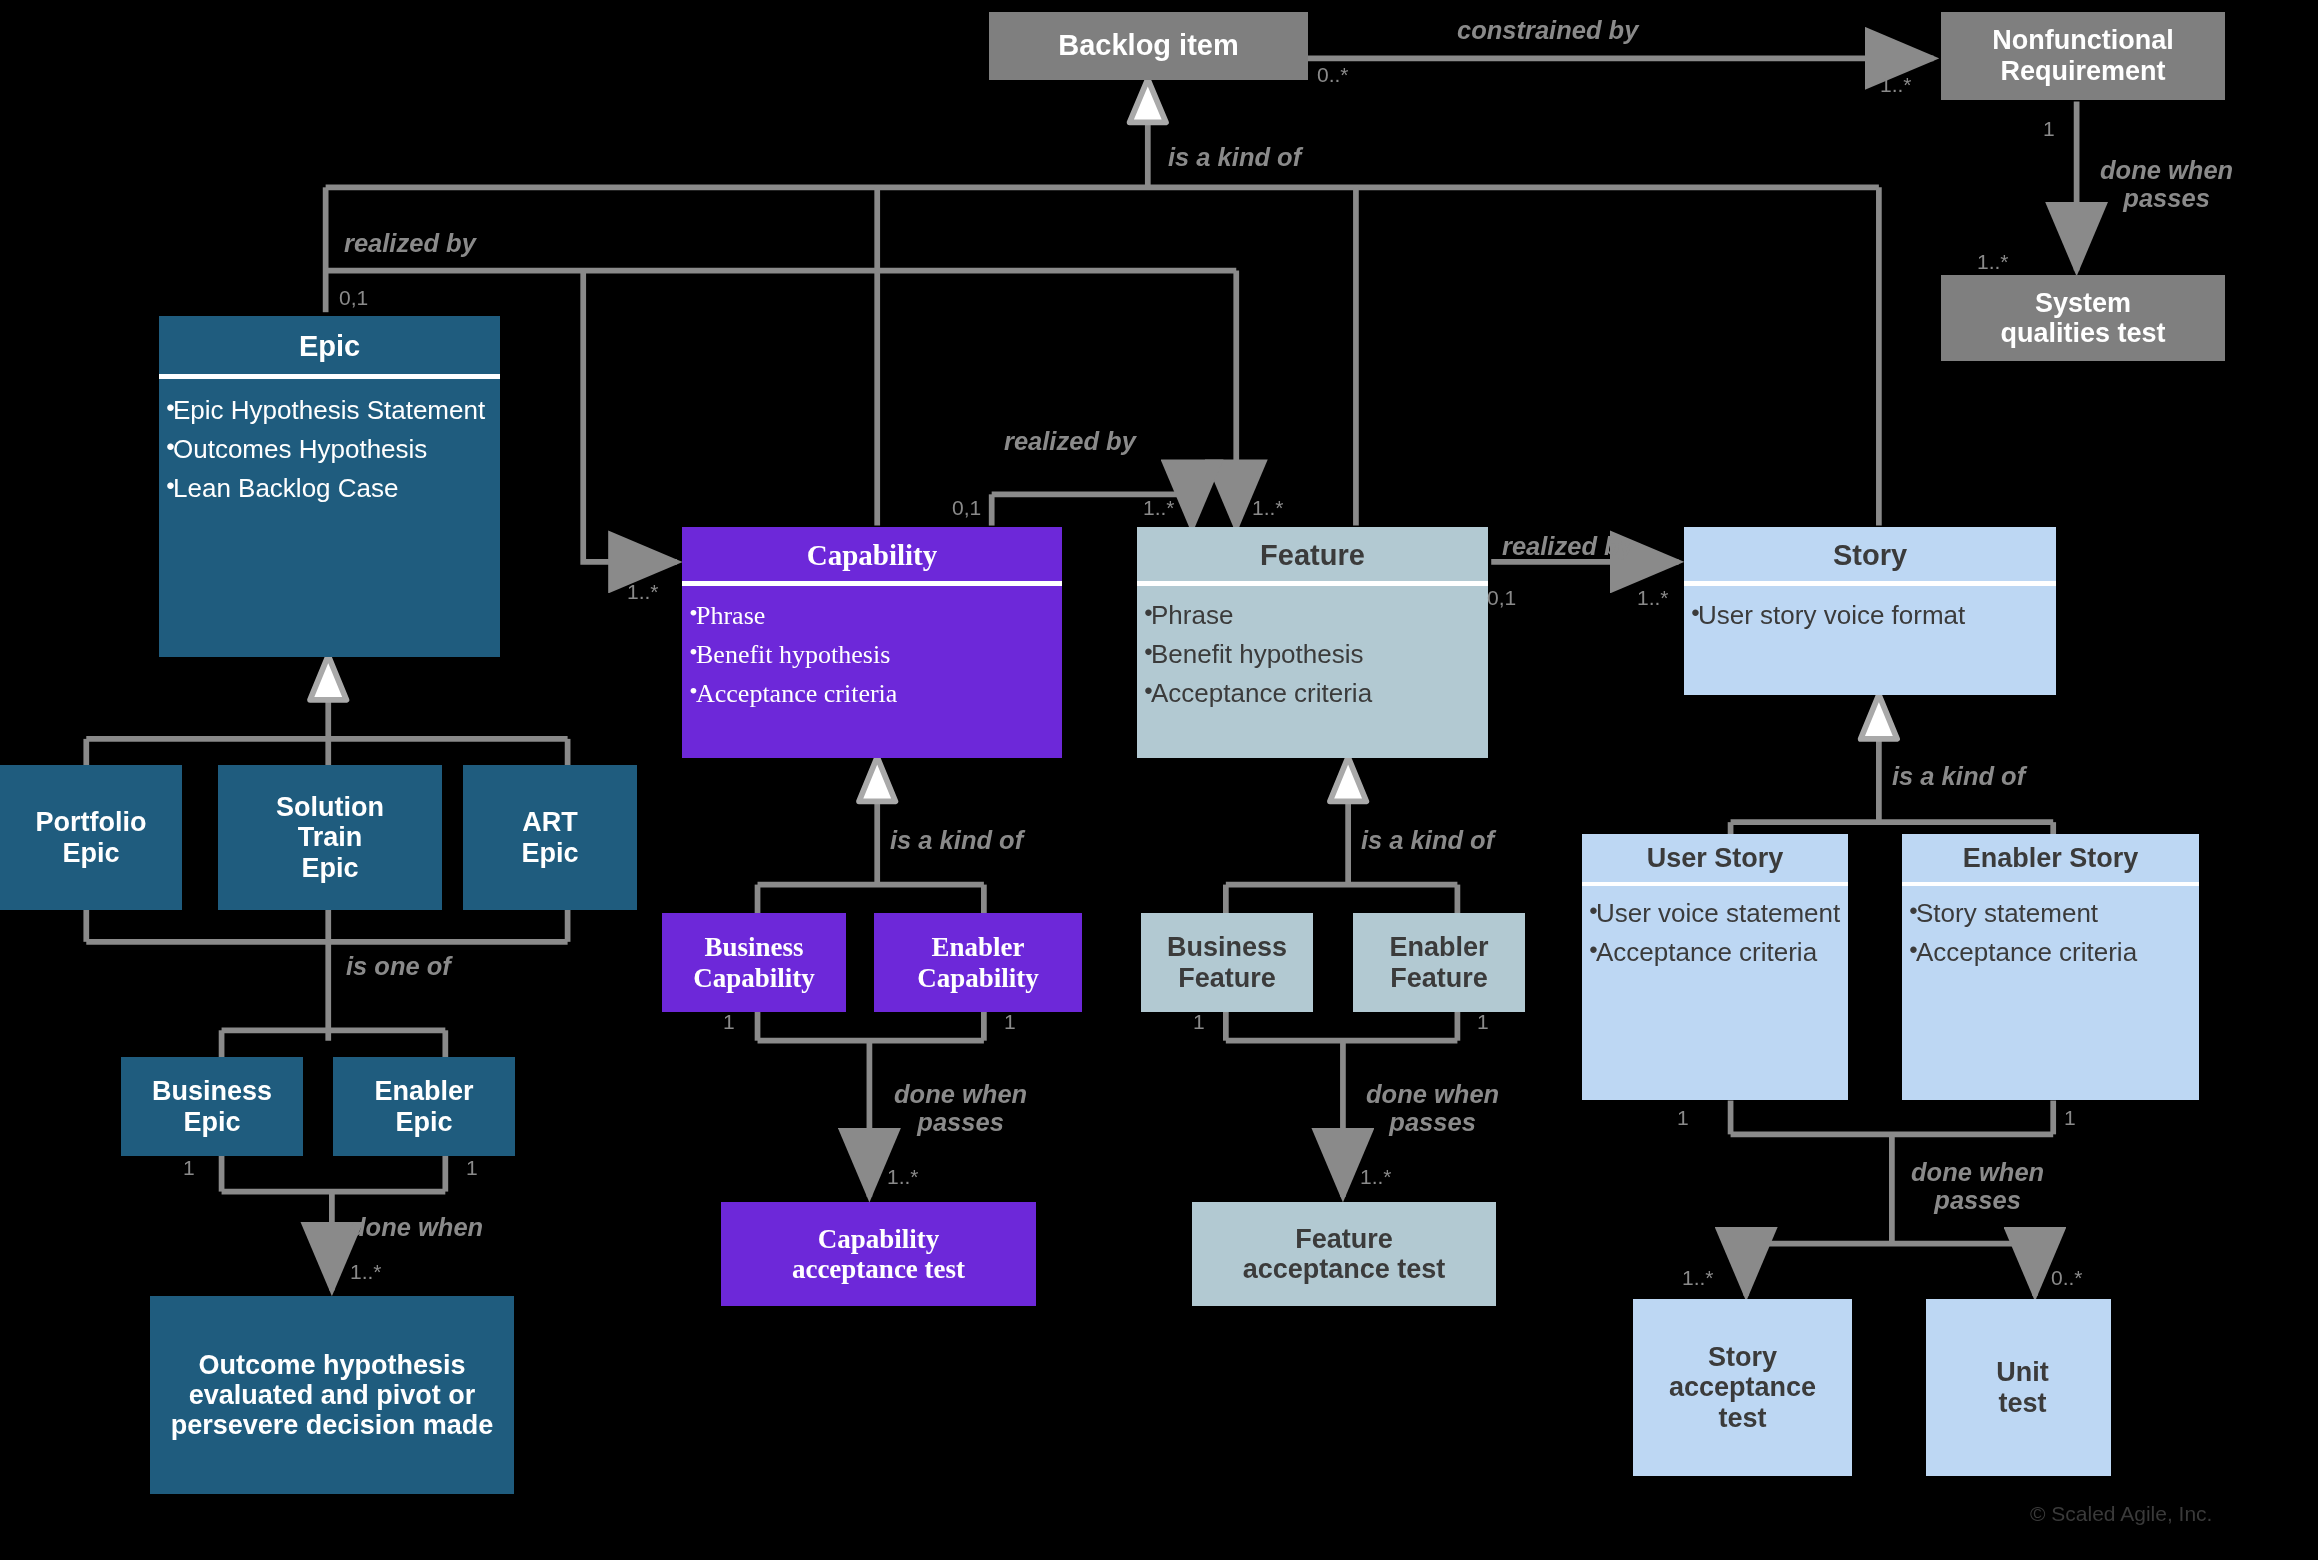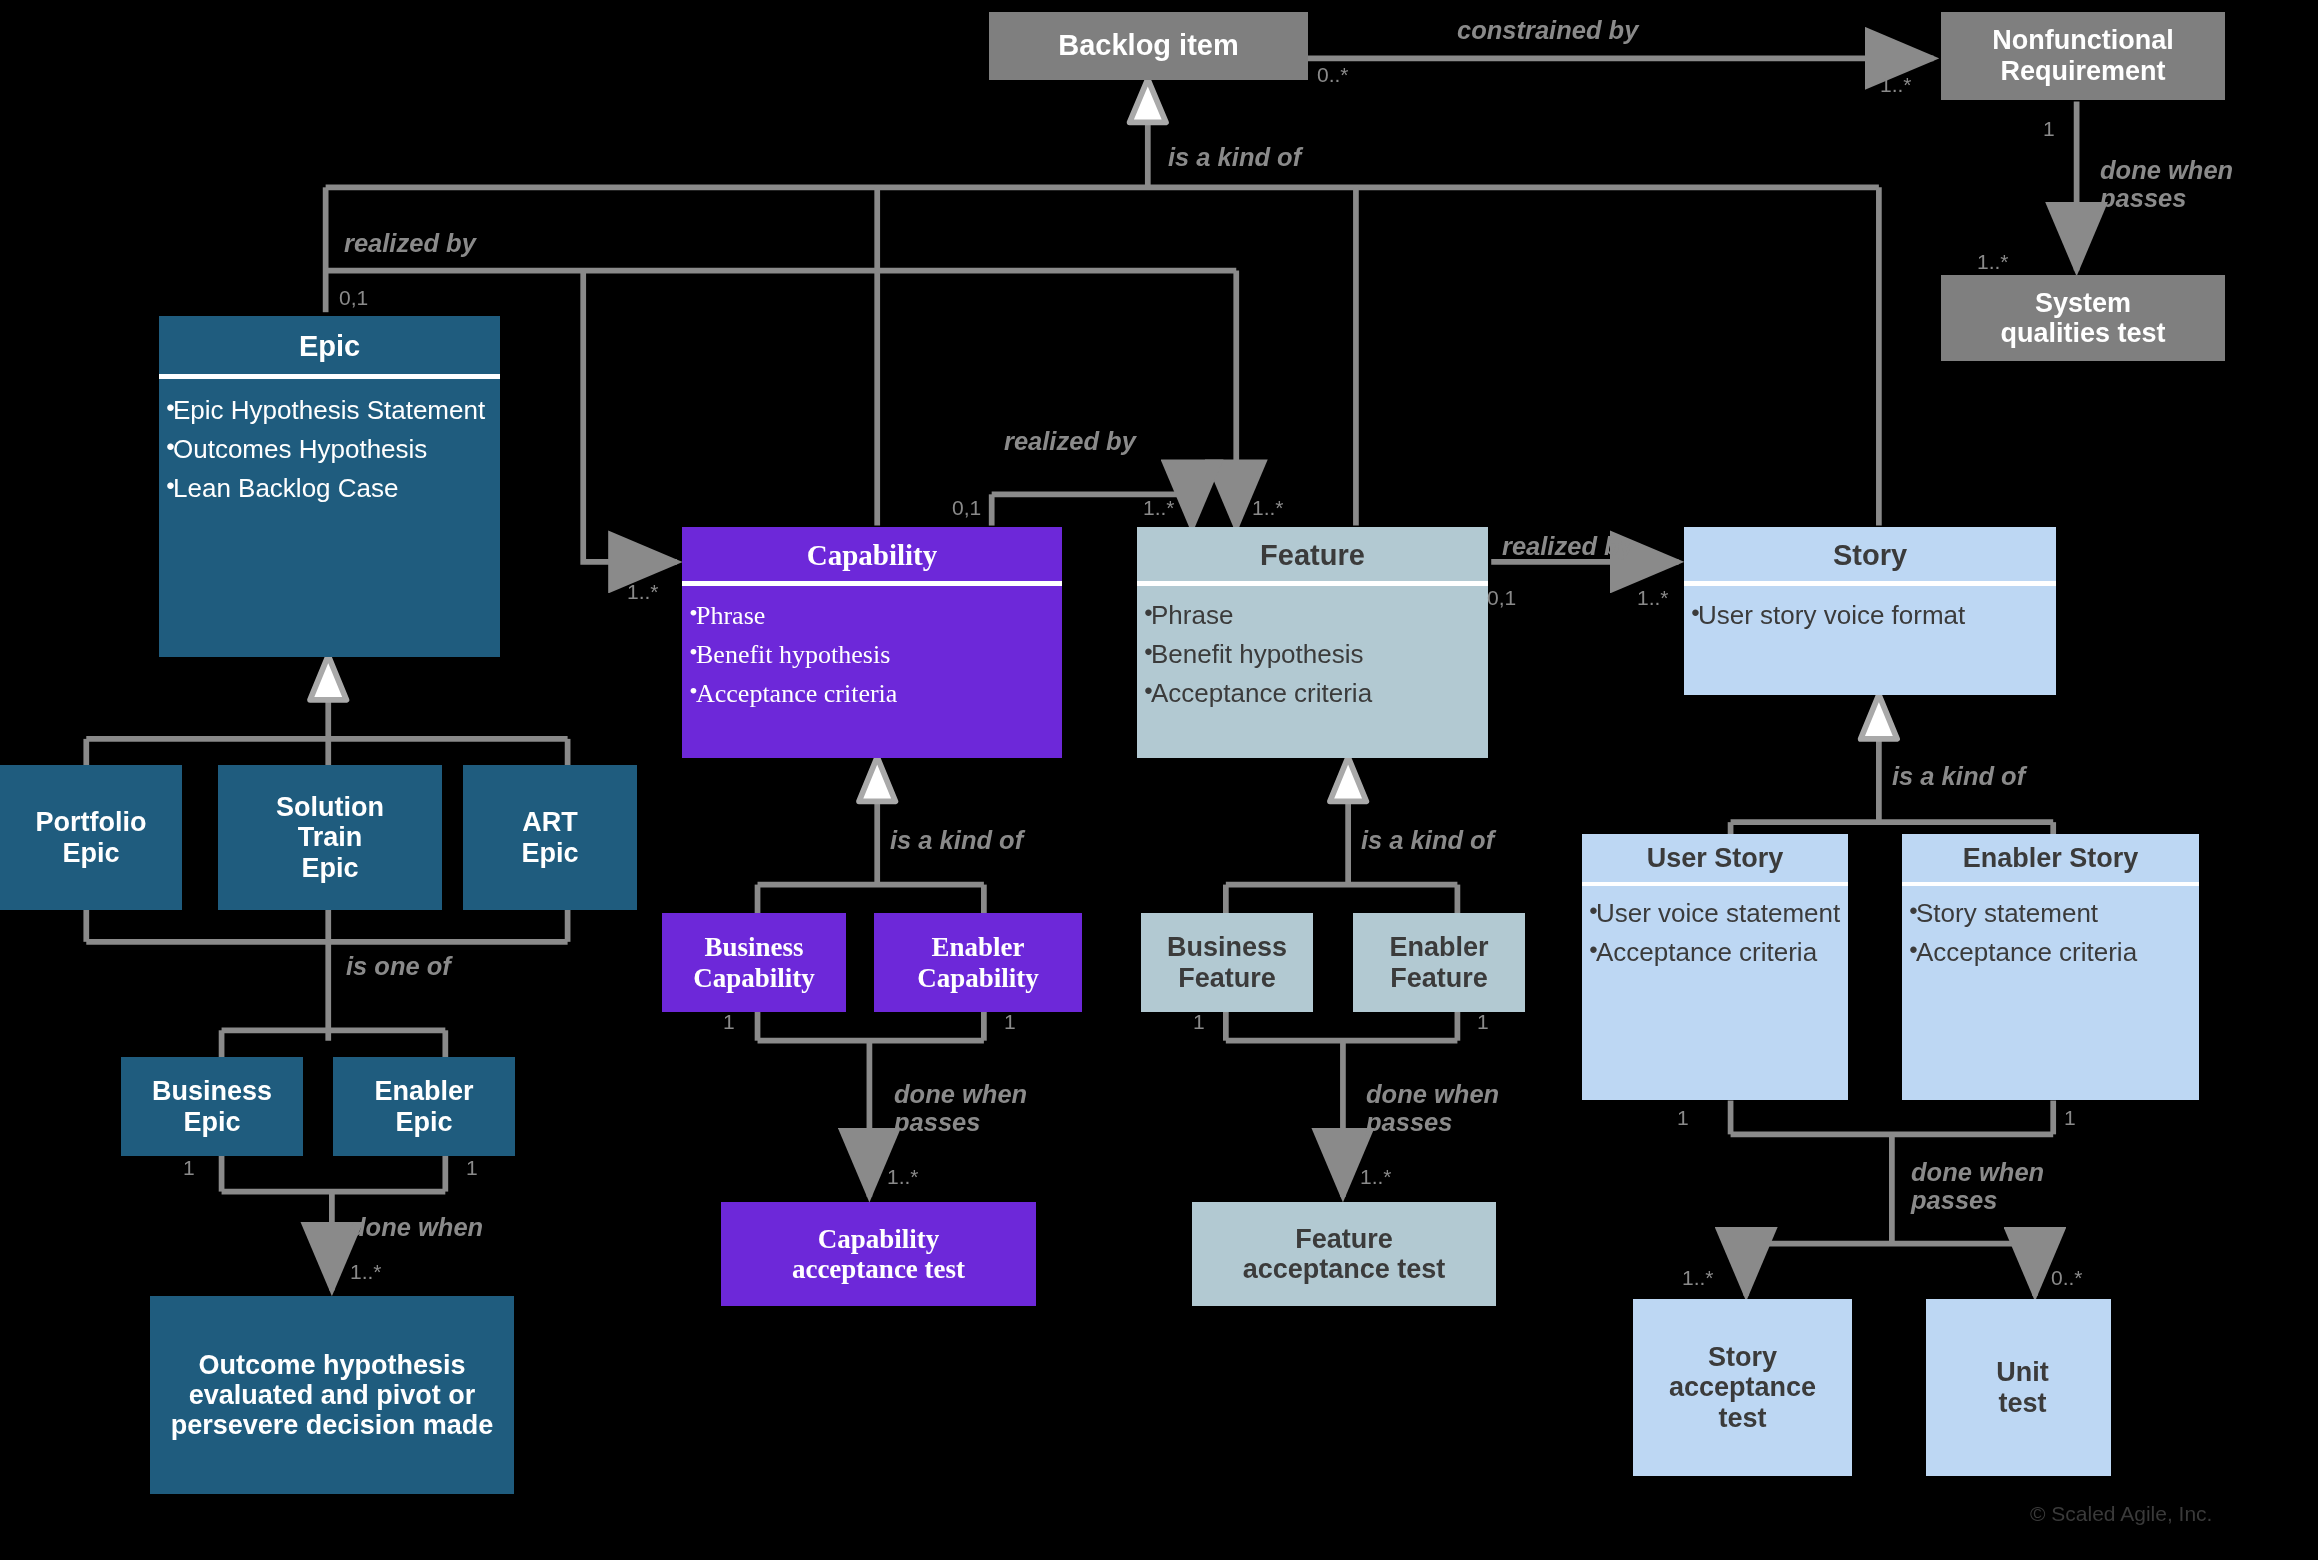--- a/index.html
+++ b/index.html
@@ -38,21 +38,21 @@
   .c-feat .divider,.c-story .divider{background:#ffffff;}
 
   
   .t-hdr   {font-size:29px;}
   .t-hdr-s {font-size:27px;}
   .t-body  {font-size:26px;}
   .t-box   {font-size:27px;}
 
   .edge-label{
     position:absolute;color:#8a8a8a;font-style:italic;font-weight:bold;
-    font-size:25.5px;line-height:1.1;white-space:pre-line;
+    font-size:25.5px;line-height:1.1;white-space:pre-line;text-align:center;
   }
   .mult{
     position:absolute;color:#8a8a8a;font-size:21px;font-weight:normal;
     white-space:nowrap;
   }
   .copyright{
     position:absolute;color:#3a3a3a;font-size:21px;
   }
 </style>
 </head>

